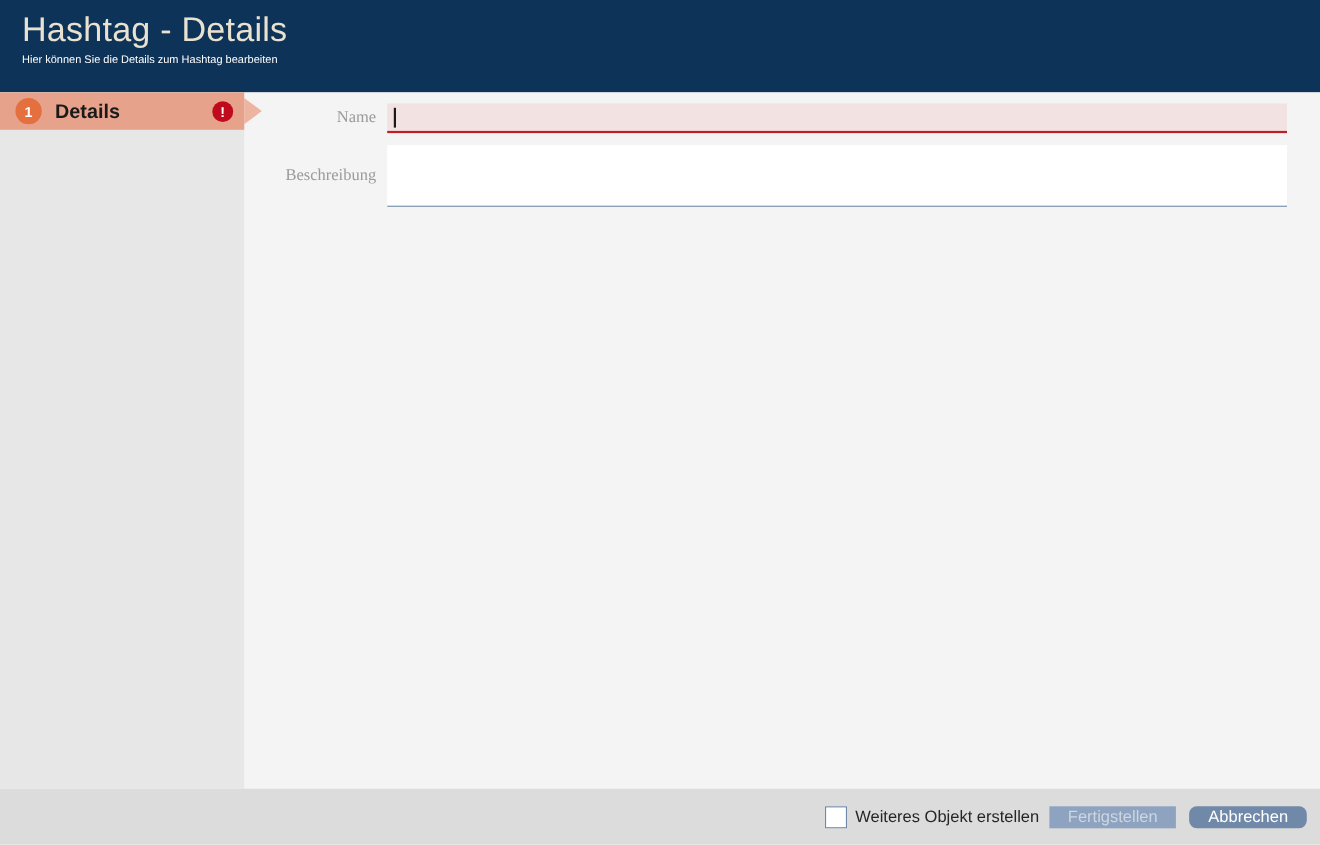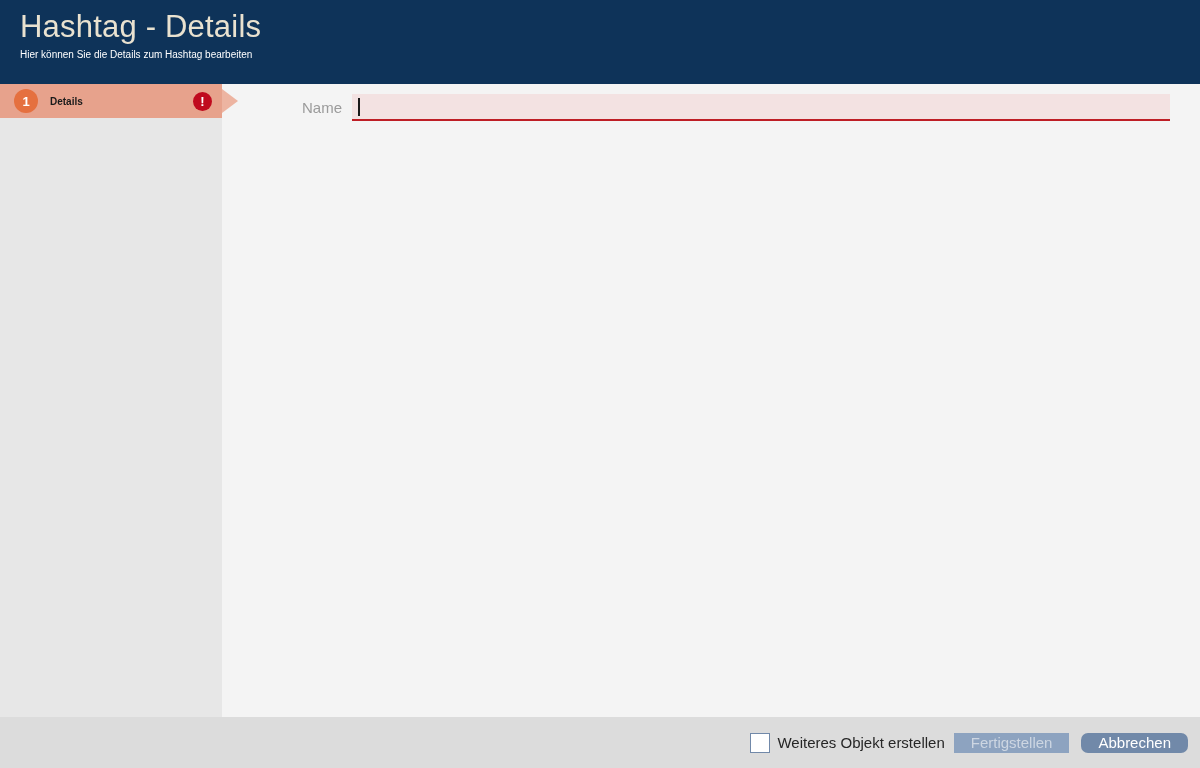--- a/index.html
+++ b/index.html
@@ -45,30 +45,30 @@
     position:absolute;right:-16px;top:50%;transform:translateY(-50%);
     width:0;height:0;border-top:12px solid transparent;
     border-bottom:12px solid transparent;border-left:16px solid var(--tab-arrow);
   }
   .step-number{
     width:24px;height:24px;border-radius:50%;background:var(--step-circle);
     color:#fff;font-size:13px;font-weight:bold;display:flex;
     align-items:center;justify-content:center;flex:0 0 24px;
   }
   .step-label{
-    font-size:10px;font-weight:bold;color:var(--step-label-color);
+    font-size:18px;font-weight:bold;color:var(--step-label-color);
     margin-left:12px;flex:1 1 auto;
   }
   .error-badge{
     width:19px;height:19px;border-radius:50%;background:var(--error-red);
     color:#fff;font-size:13px;font-weight:bold;display:flex;
     align-items:center;justify-content:center;flex:0 0 19px;
   }
 
-  .main{flex:1 1 auto;background:var(--main-bg);padding:10px 30px 0 0;}
+  .main{flex:1 1 auto;background:var(--main-bg);padding:10px 30px 0 0;font-family:Liberation Serif, serif;}
   .field-row{display:flex;margin-bottom:11px;}
   .field-label{
     width:130px;flex:0 0 130px;text-align:right;padding-right:10px;
     color:var(--label-color);font-size:15px;display:flex;
     align-items:center;justify-content:flex-end;
   }
   .field-input{
     flex:1 1 auto;background:#fff;border:none;outline:none;
     font-size:15px;color:#222;
   }
@@ -128,20 +128,24 @@
     </div>
   </div>
 
   <div class="main">
     <div class="field-row">
       <div class="field-label">Name</div>
       <div class="field-input input-name">
         <span class="caret"></span>
       </div>
     </div>
+    <div class="field-row">
+      <div class="field-label">Beschreibung</div>
+      <textarea class="field-input input-description" aria-label="Beschreibung" style=""></textarea>
+    </div>
   </div>
 </div>
 
 <div class="footer">
   <div class="checkbox-group">
     <div class="checkbox"></div>
     <div class="checkbox-label">Weiteres Objekt erstellen</div>
   </div>
   <button class="btn btn-finish">Fertigstellen</button>
   <button class="btn btn-cancel">Abbrechen</button>

